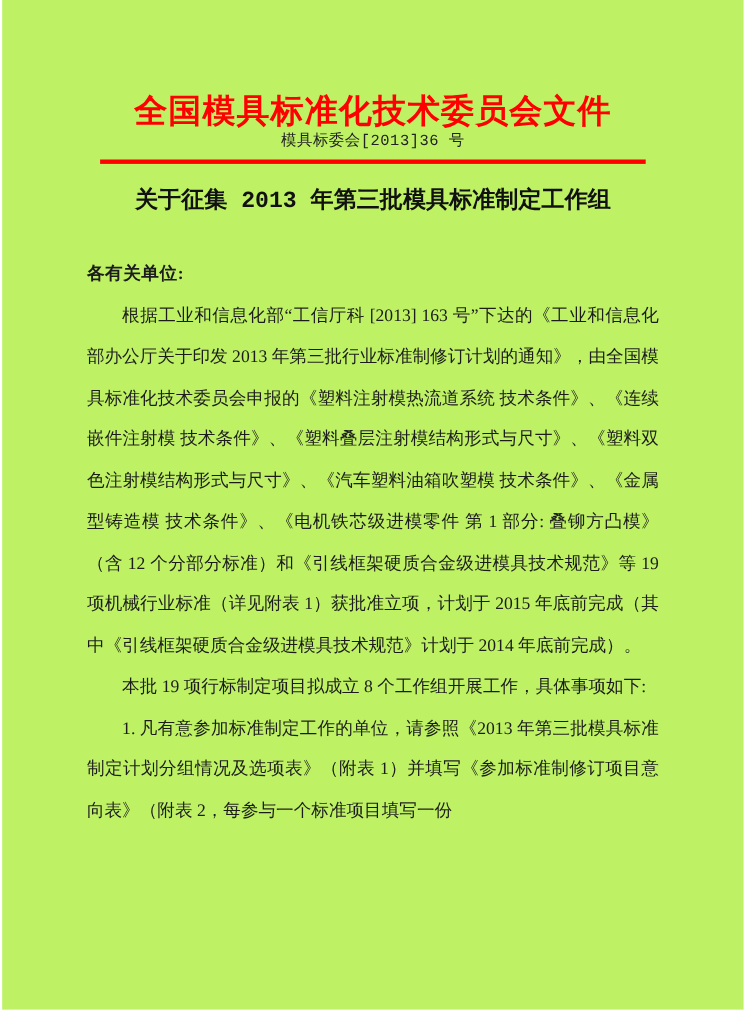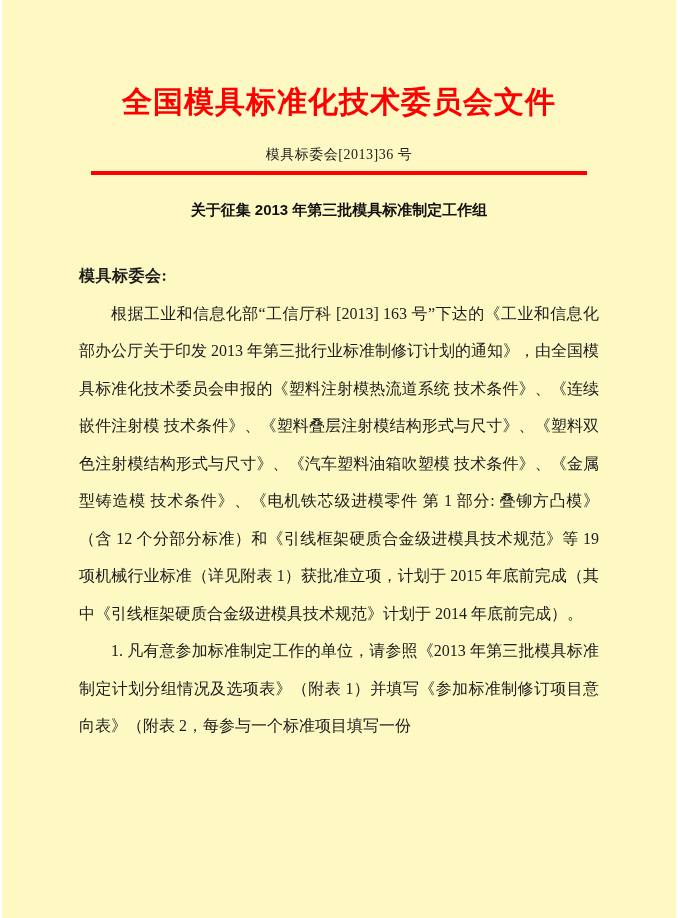--- a/index.html
+++ b/index.html
@@ -2,53 +2,54 @@
 <html><head>
 <meta charset="utf-8">
 <style>
   * { margin: 0; padding: 0; box-sizing: border-box; }
   html, body { background: #ffffff; }
   .page {
     position: relative;
     width: 674px;
     height: 918px;
     margin: 0 auto;
-    background: #fef9c3;
+    background: #bef264;
     font-family: "Liberation Serif", serif;
     color: #1c1c1c;
     overflow: hidden;
   }
   .doc-header { padding-top: 84px; text-align: center; }
   .org-title {
     font-family: "Liberation Sans", sans-serif;
     font-size: 30px;
     font-weight: 700;
     color: #fe0000;
     letter-spacing: 1px;
     line-height: 36px;
   }
   .doc-number {
-    margin-top: 26px;
+    margin-top: 0;
     font-size: 14px;
     line-height: 18px;
     color: #222222;
     letter-spacing: 0.5px;
+    font-family: Liberation Mono, monospace;
   }
   .red-rule {
     width: 496px;
     height: 4px;
     margin: 7px auto 0 auto;
     background: #fe0000;
   }
   .doc-title {
     margin-top: 18px;
     text-align: center;
-    font-family: Liberation Sans, sans-serif;
+    font-family: Liberation Mono, monospace;
     font-weight: 700;
-    font-size: 15px;
+    font-size: 21px;
     line-height: 33px;
     color: #111111;
   }
   .doc-body {
     margin: 31px 77px 0 77px;
     font-size: 16px;
     line-height: 37.5px;
     text-align: justify;
   }
   .salutation {
@@ -66,19 +67,20 @@
     <h1 class="org-title">全国模具标准化技术委员会文件</h1>
     <div class="doc-number">模具标委会[2013]36 号</div>
     <div class="red-rule"></div>
   </div>
 
   <div class="doc-title">
     <div>关于征集 2013 年第三批模具标准制定工作组</div>
   </div>
 
   <div class="doc-body">
-    <p class="salutation">模具标委会:</p>
+    <p class="salutation">各有关单位:</p>
     <p class="para">根据工业和信息化部“工信厅科 [2013] 163 号”下达的《工业和信息化部办公厅关于印发 2013 年第三批行业标准制修订计划的通知》，由全国模具标准化技术委员会申报的《塑料注射模热流道系统 技术条件》、《连续嵌件注射模 技术条件》、《塑料叠层注射模结构形式与尺寸》、《塑料双色注射模结构形式与尺寸》、《汽车塑料油箱吹塑模 技术条件》、《金属型铸造模 技术条件》、《电机铁芯级进模零件 第 1 部分: 叠铆方凸模》（含 12 个分部分标准）和《引线框架硬质合金级进模具技术规范》等 19 项机械行业标准（详见附表 1）获批准立项，计划于 2015 年底前完成（其中《引线框架硬质合金级进模具技术规范》计划于 2014 年底前完成）。</p>
+    <p class="para">本批 19 项行标制定项目拟成立 8 个工作组开展工作，具体事项如下:</p>
     <p class="para"><span>1. 凡有意参加标准制定工作的单位，请参照《2013 年第三批模具标准制定计划分组情况及选项表》（附表 1）并填写《参加标准制修订项目意向表》（附表 2，每参与一个标准项目填写一份</span></p>
 
   </div>
 
 </div>
 
 </body></html>

